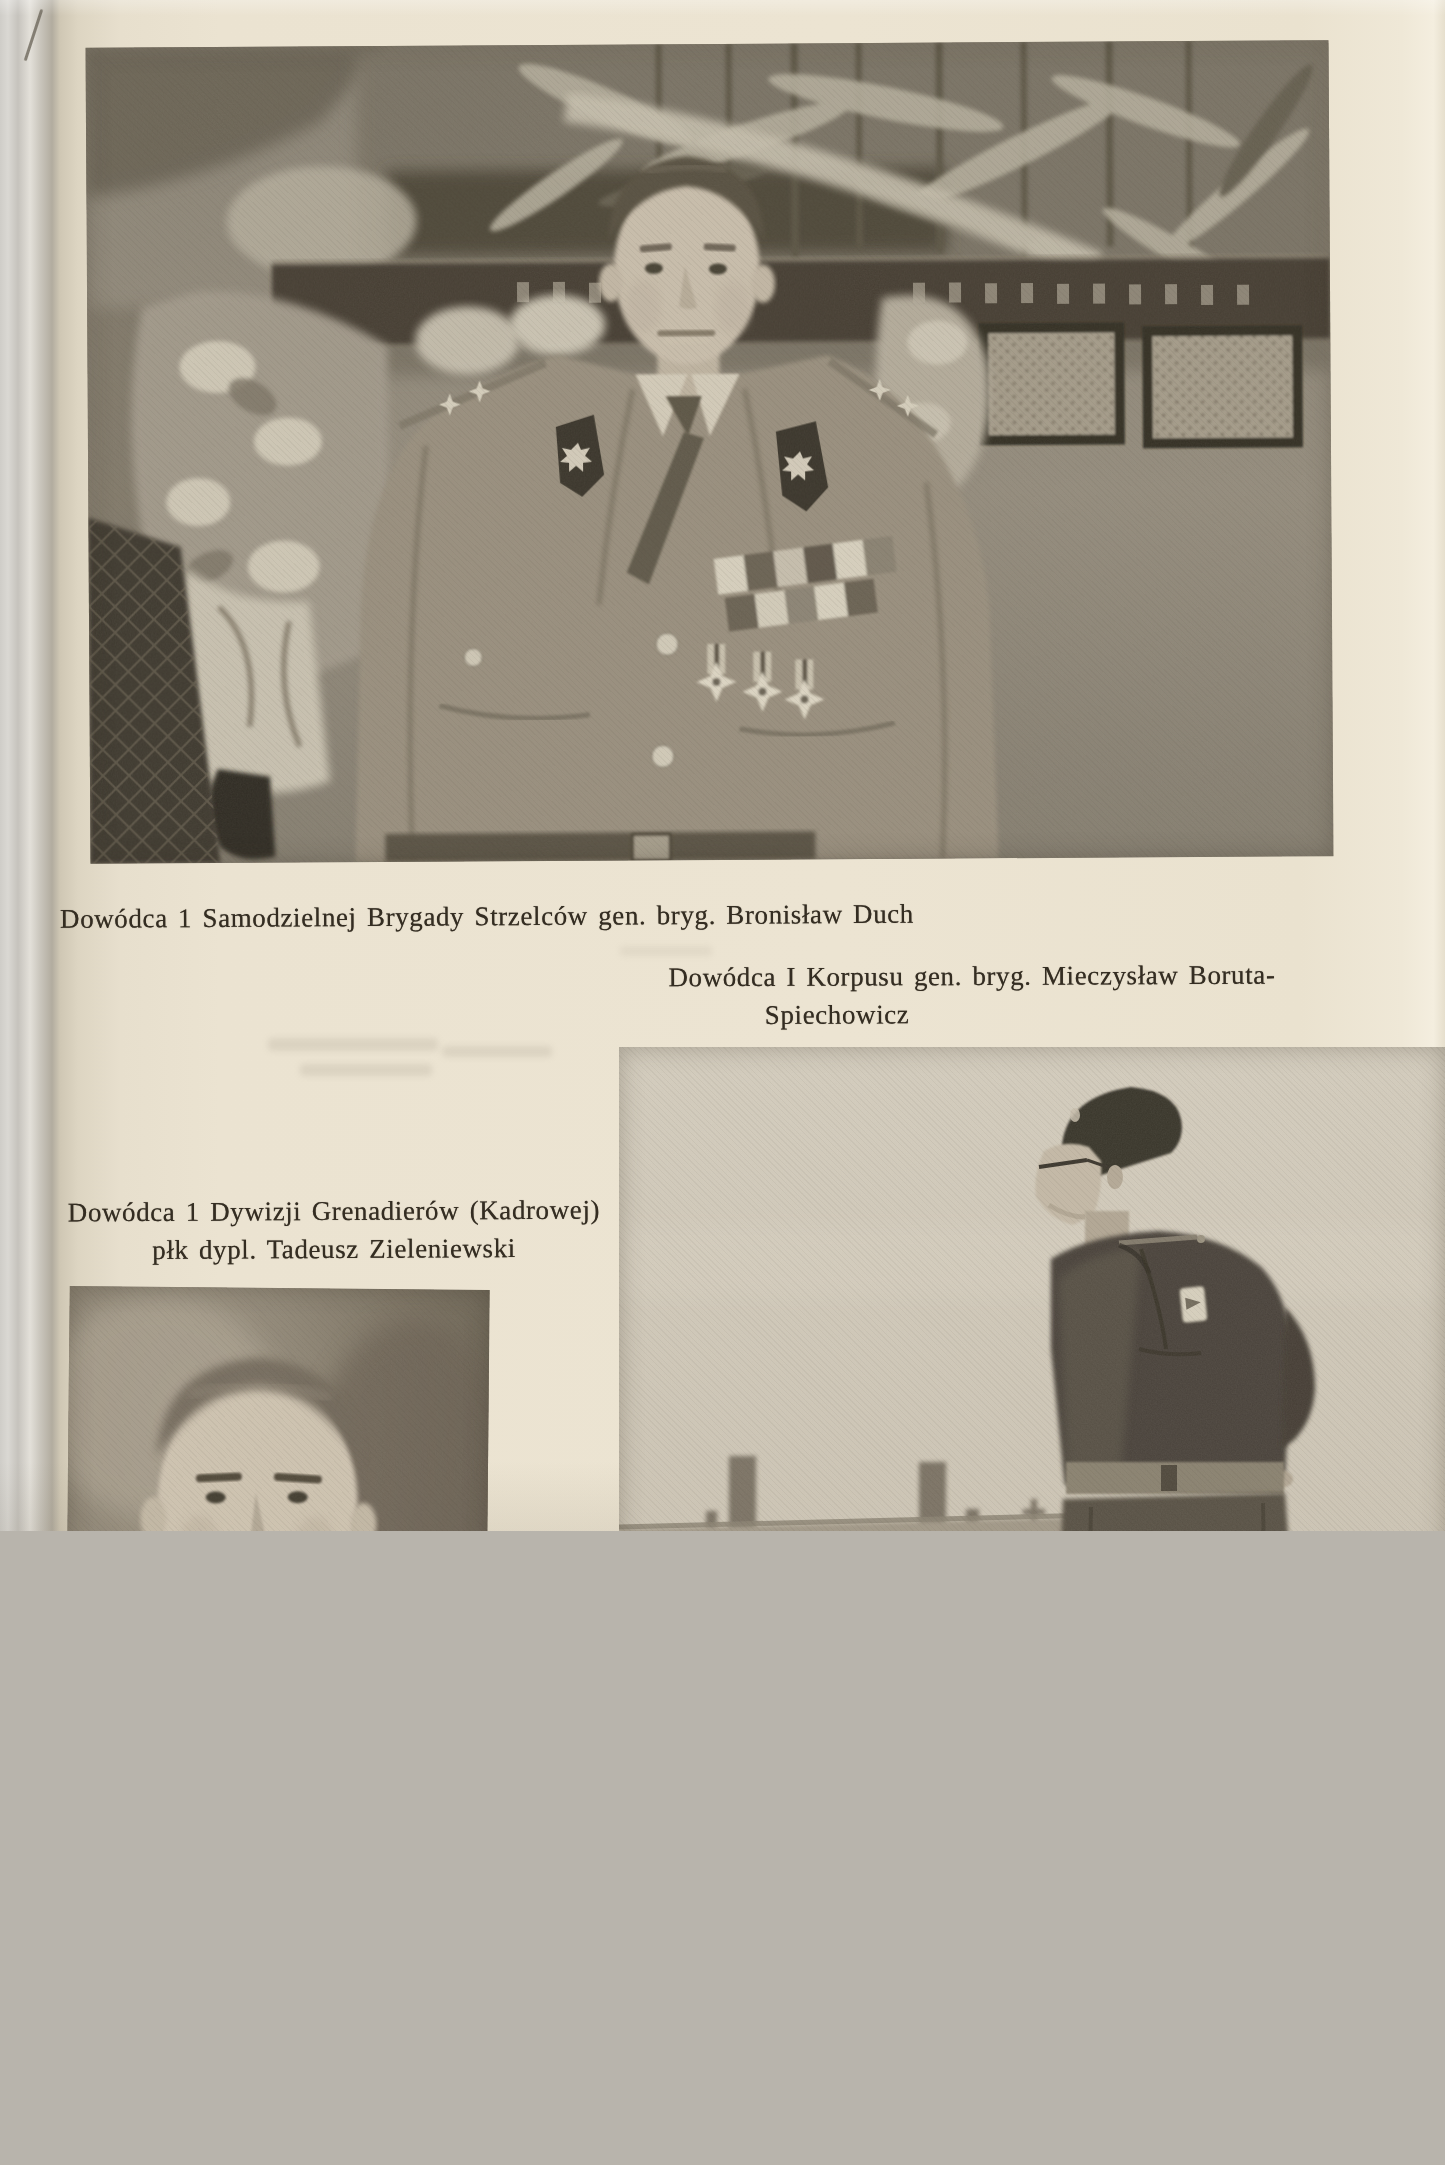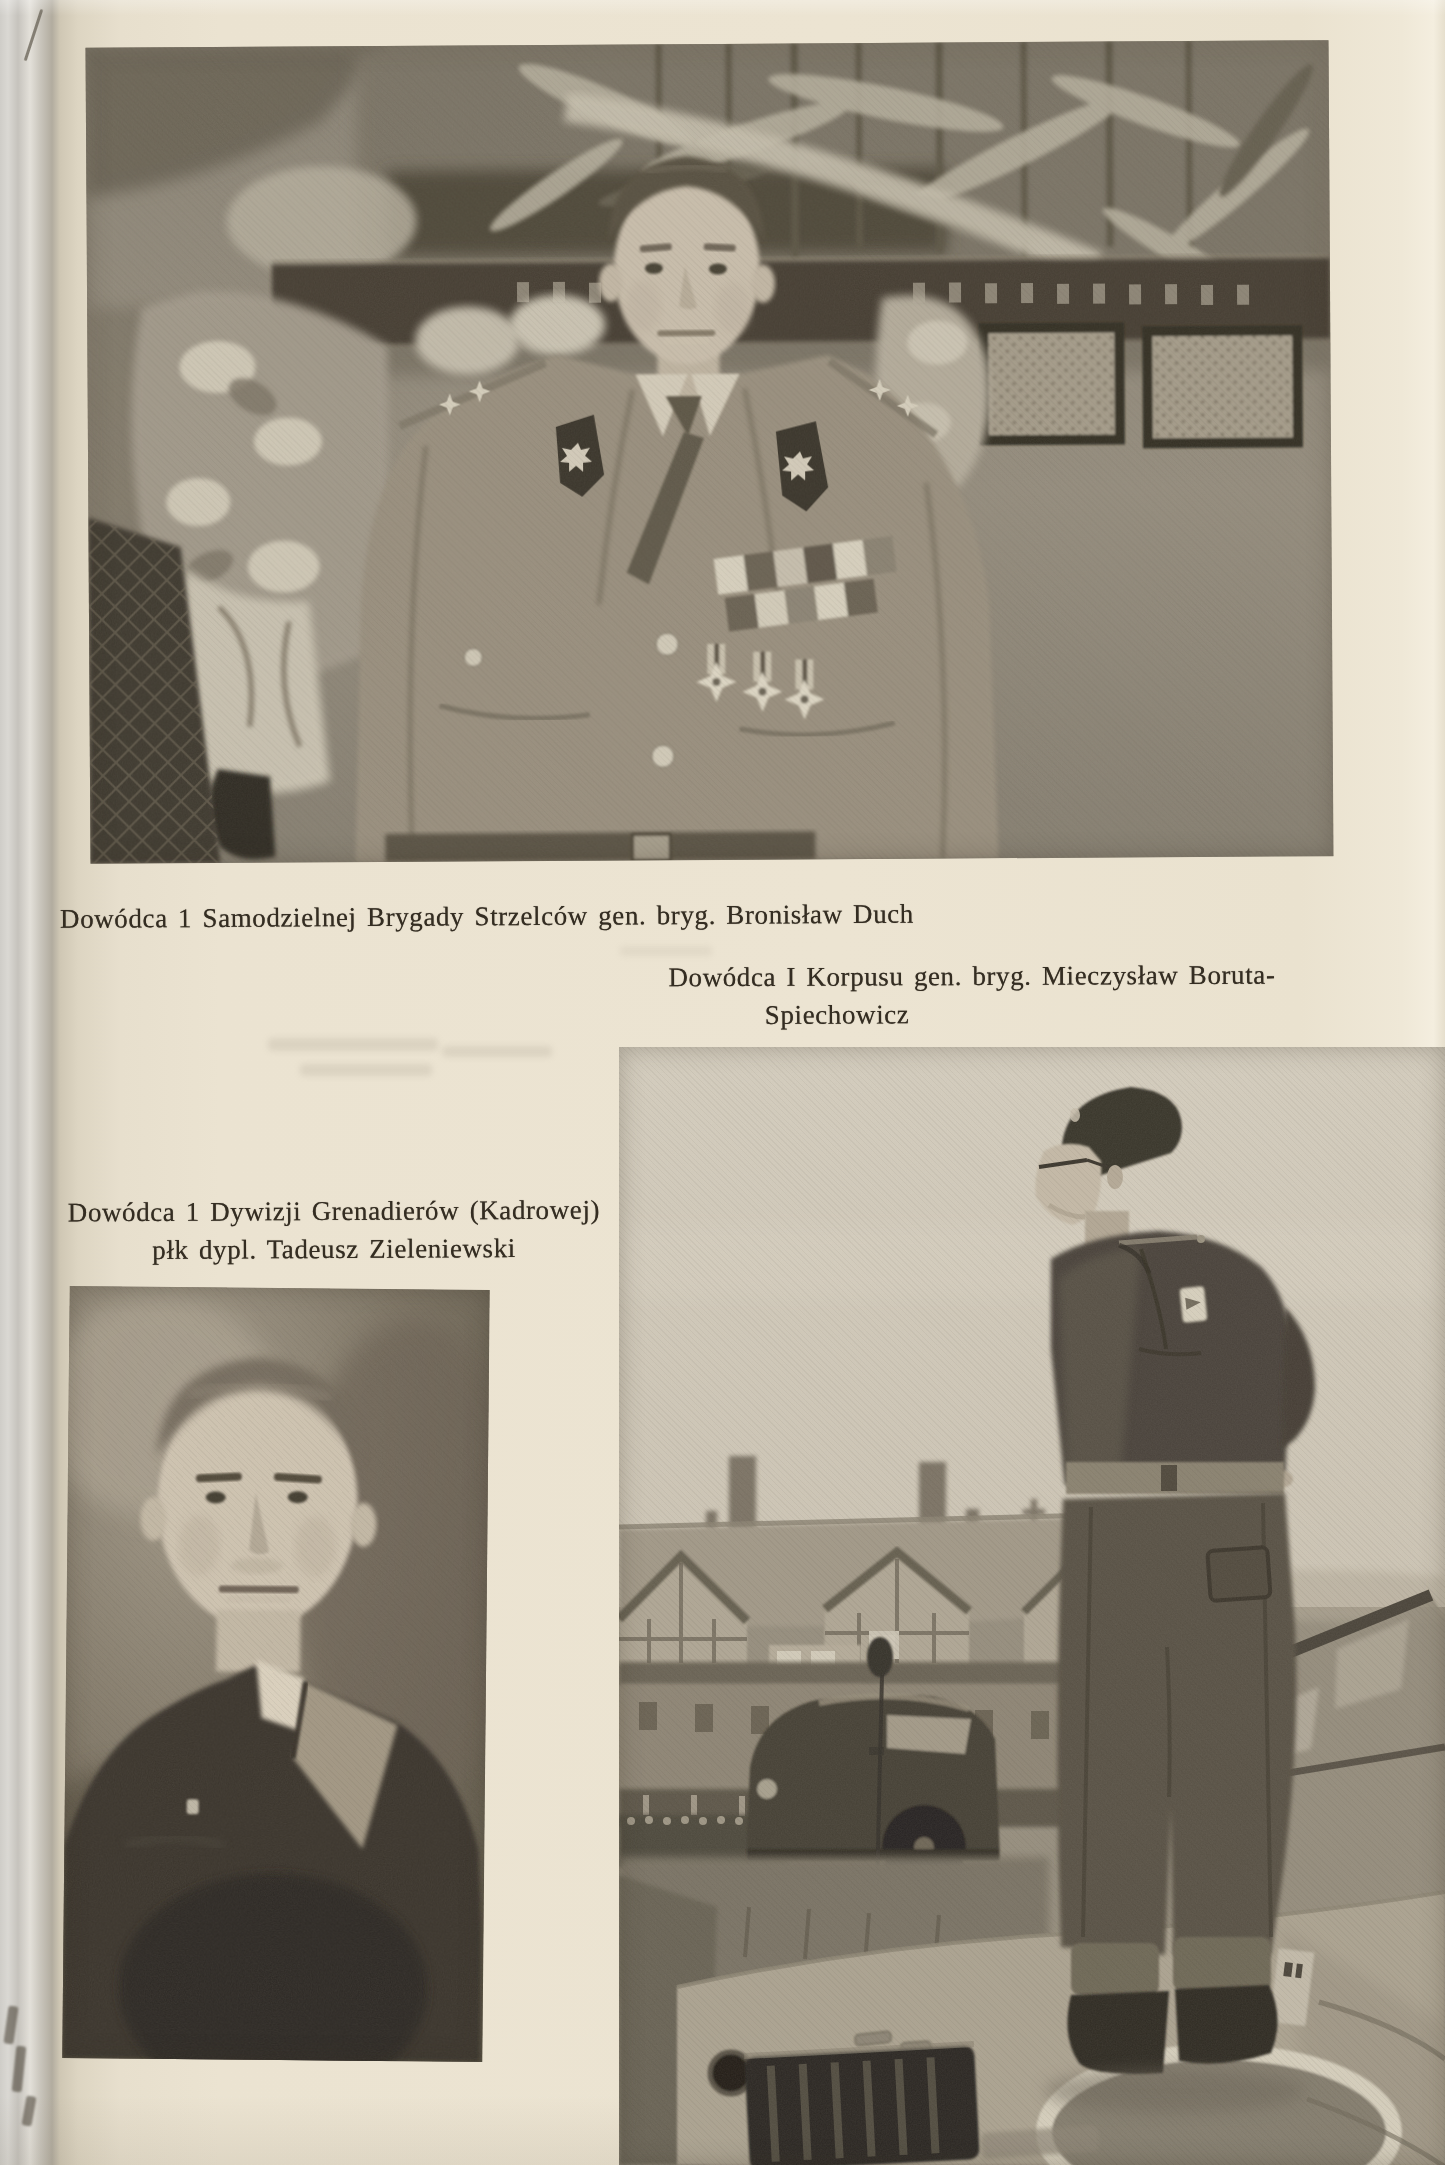--- a/index.html
+++ b/index.html
@@ -1,17 +1,17 @@
 <!DOCTYPE html>
 <html><head>
 <meta charset="utf-8">
 <style>
   html,body{margin:0;padding:0;background:#b8b4ac;}
   .page{
-    position:relative;width:1445px;height:2165px;overflow:hidden;
+    position:relative;width:1445px;height:1531px;overflow:hidden;
     font-family:"Liberation Serif", serif;
     background:
       linear-gradient(180deg, rgba(255,255,255,.28) 0, rgba(255,255,255,0) 16px),
       linear-gradient(0deg, rgba(110,100,80,.10) 0, rgba(110,100,80,0) 70px),
       linear-gradient(90deg,
         #cfcdc8 0px,#dad8d3 8px,#c6c3bd 18px,#e3e0d9 30px,#cac6bd 40px,
         #b2ac9f 52px,#cfc7b4 60px,#ddd5c2 78px,#e7dfcd 120px,#ebe3d1 220px,
         #ece4d2 58%, #eae2cf 90%, #efe8d7 97%, #f4eedf 99.2%, #e6dfcd 100%);
   }
   .photo{position:absolute;overflow:hidden;background:#968e7e;}

